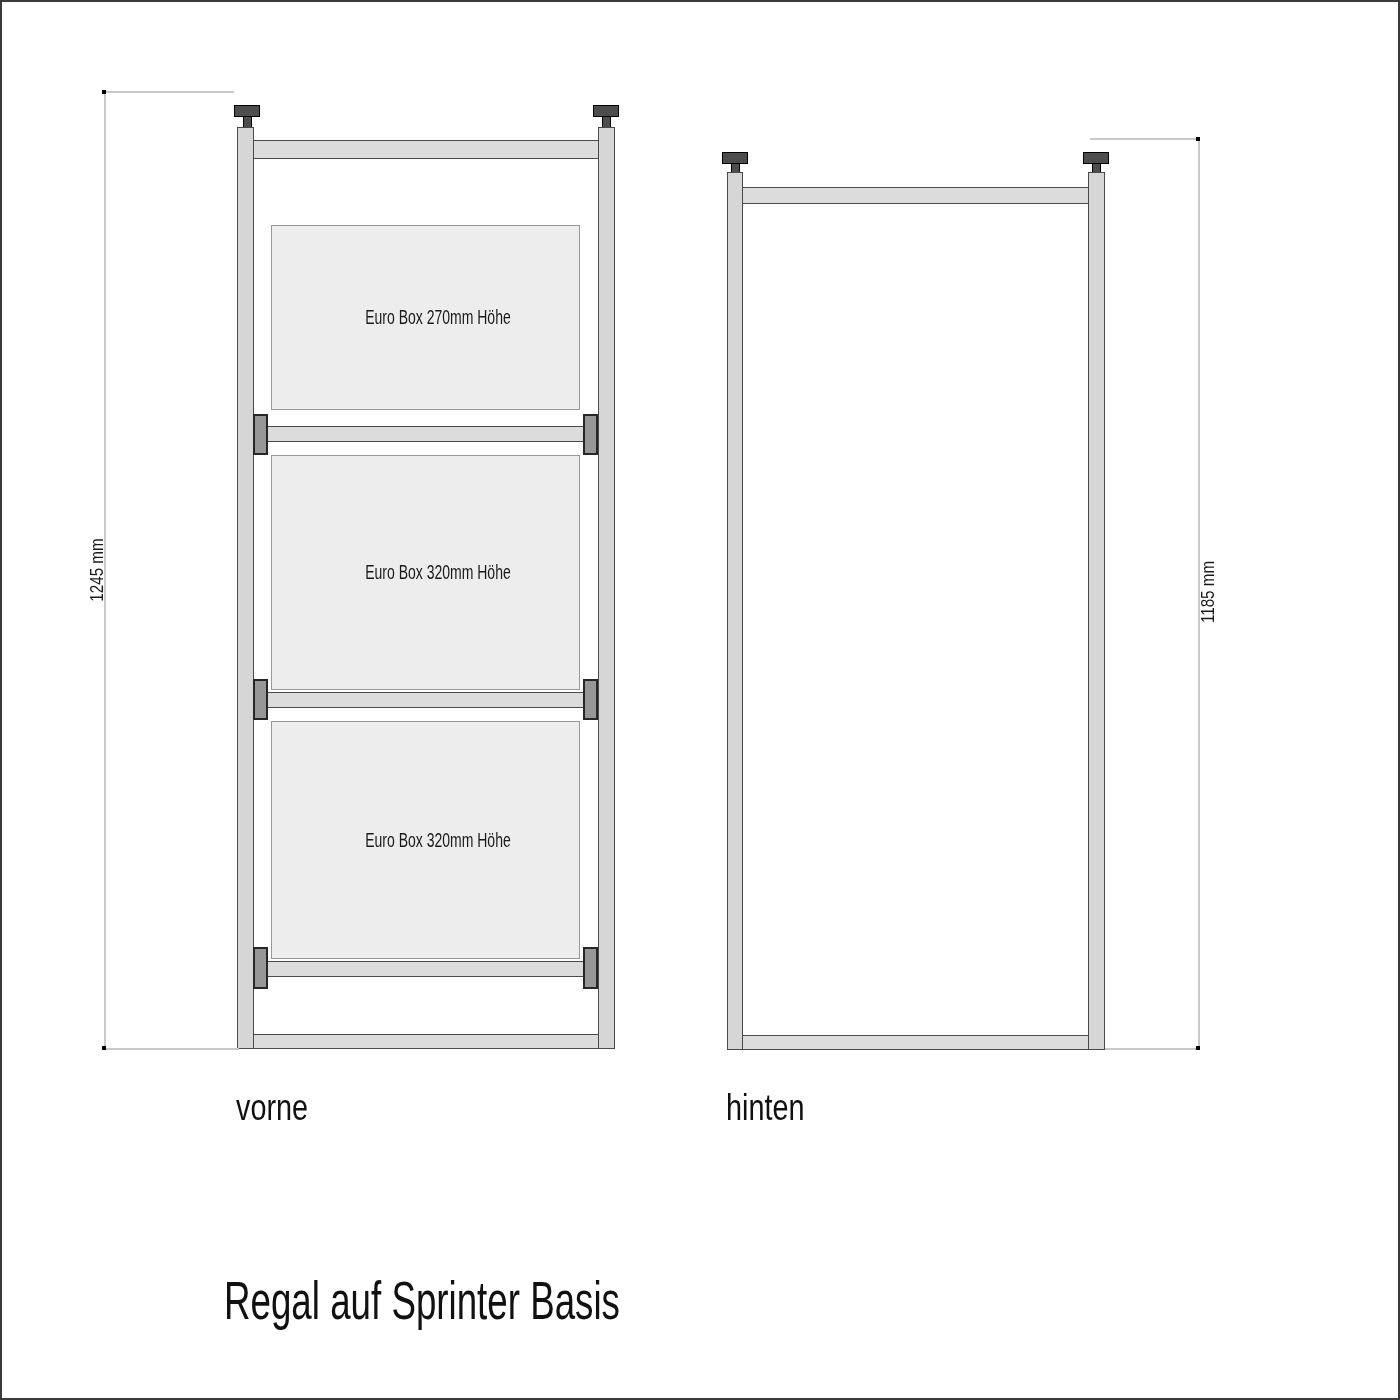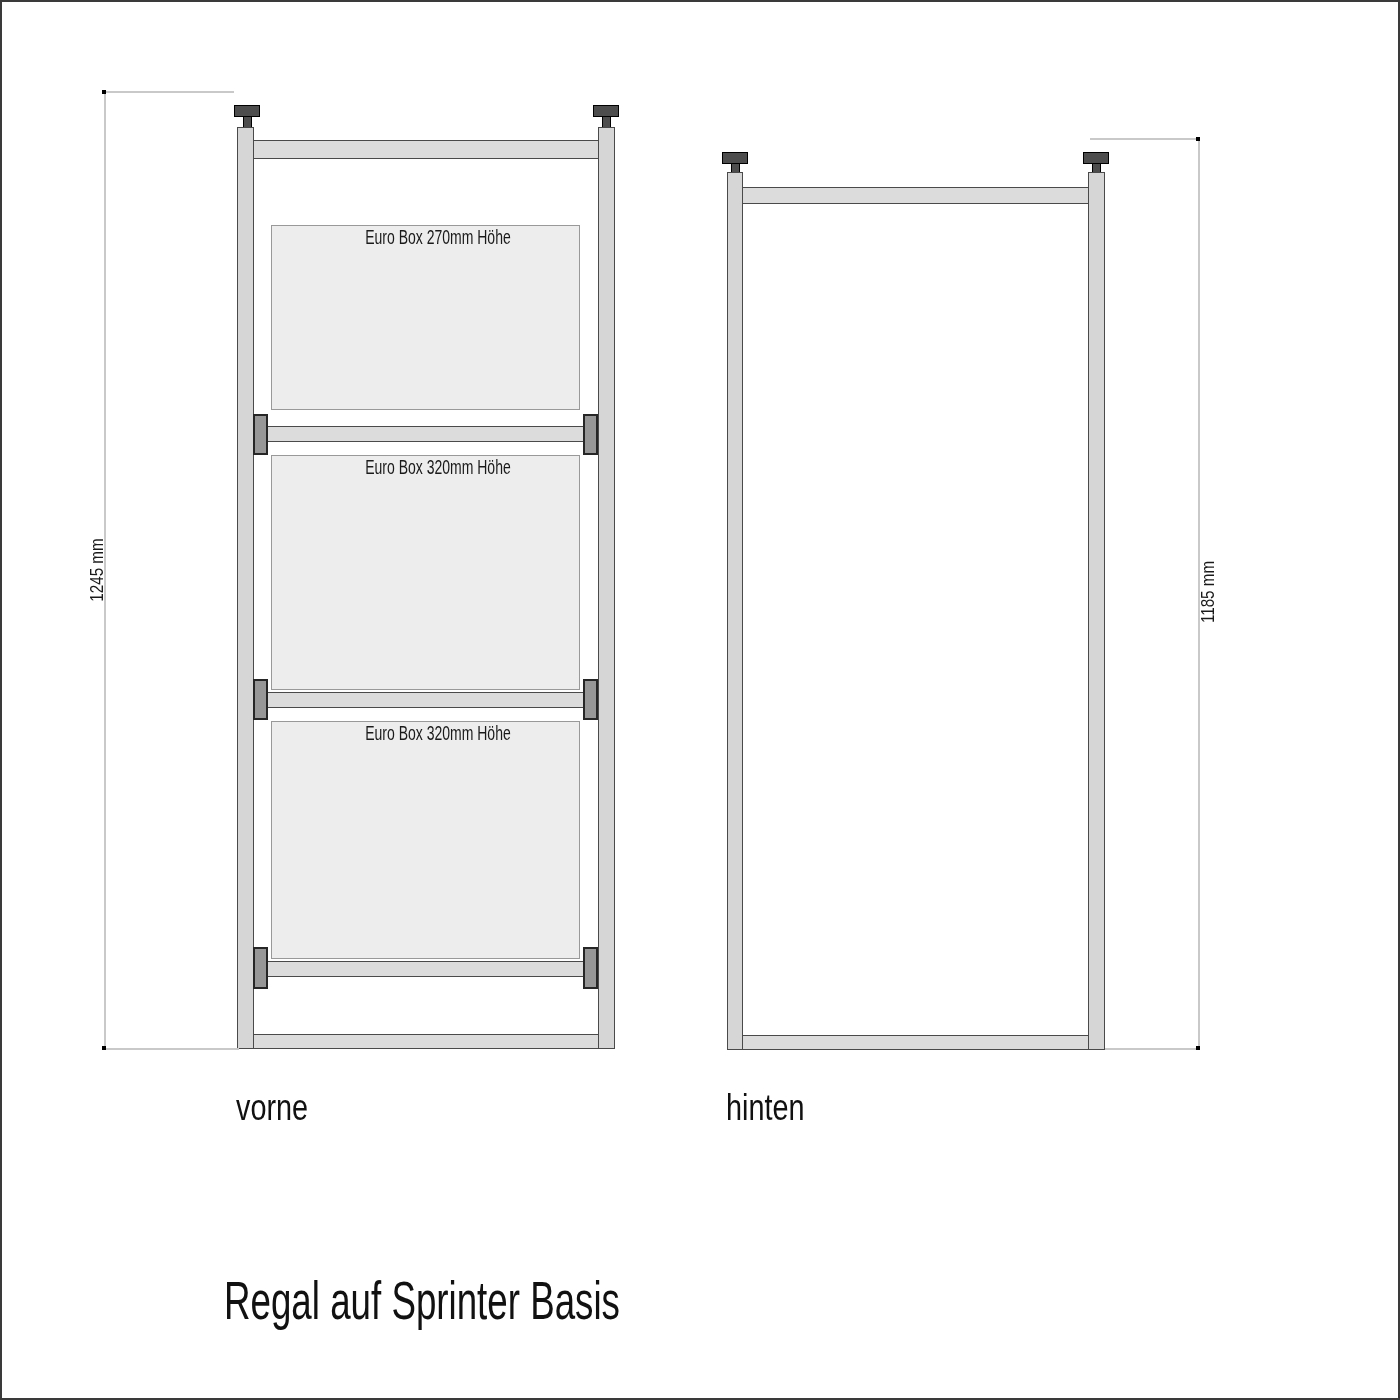--- a/index.html
+++ b/index.html
@@ -23,21 +23,21 @@
   .rail  { background: #dcdcdc; border: 1.5px solid #4a4a4a; }
   .bracket { background: #979797; border: 2px solid #262626; z-index: 4; }
 
   
   .knob-cap  { background: #4d4d4d; border: 1.5px solid #000; }
   .knob-stem { background: #4d4d4d; border: 1px solid #000; }
 
   
   .box {
     background: #ededed; border: 1px solid #999999;
-    display: flex; align-items: flex-start; justify-content: center;
+    display: flex; align-items: center; justify-content: center;
     z-index: 2;
     padding-left: 24px;
   }
   .box-label {
     font-size: 20px; white-space: nowrap; color: #1a1a1a;
     transform: scaleX(0.7);
   }
 
   
   .dim-v   { width: 1.5px; background: #c9c9c9; }

